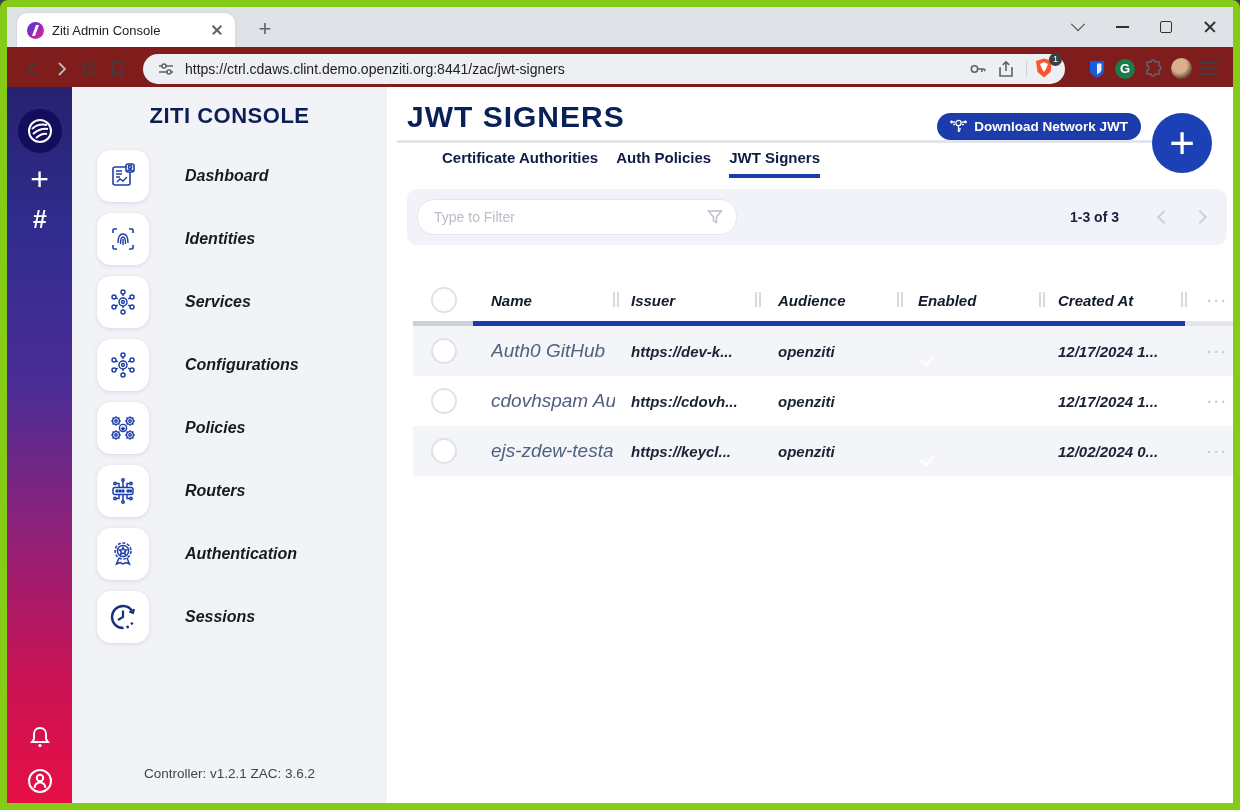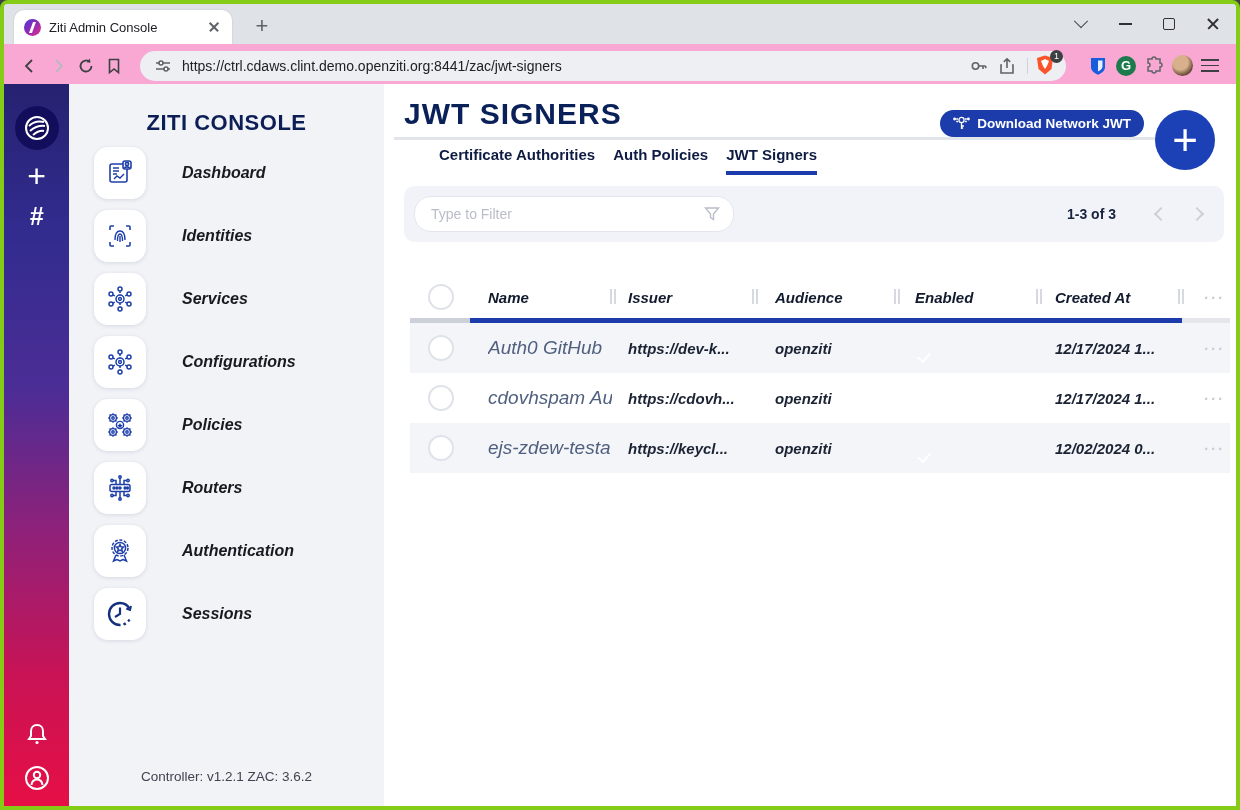--- a/index.html
+++ b/index.html
@@ -1,17 +1,17 @@
 <!DOCTYPE html>
 <html><head>
 <meta charset="utf-8">
 <style>
   * { margin:0; padding:0; box-sizing:border-box; }
   html,body { width:1240px; height:810px; background:#3f4043; font-family:"Liberation Sans", sans-serif; }
-  .window { position:relative; width:1240px; height:810px; background:#fff; border:4px solid #84cc16; border-radius:8px 8px 0 0; overflow:hidden; }
+  .window { position:relative; width:1240px; height:810px; background:#fff; border:7px solid #84cc16; border-radius:8px 8px 0 0; overflow:hidden; }
 
   
   .tabstrip { position:absolute; top:0; left:0; right:0; height:40px; background:#dfe2e6; }
   .tab { position:absolute; left:10px; top:6px; width:218px; height:34px; background:#fff; border-radius:10px 10px 0 0; display:flex; align-items:center; padding:0 10px; box-shadow:0 0 2px rgba(0,0,0,.15); }
   .tab-title { font-size:13px; color:#202124; margin-left:8px; flex:1; white-space:nowrap; overflow:hidden; }
   .favicon { width:17px; height:17px; border-radius:50%; background:linear-gradient(135deg,#4a3bdc 0%,#8a2ab8 45%,#e0308a 100%); position:relative; flex:0 0 auto; }
   .favicon:after { content:""; position:absolute; left:7px; top:3px; width:3px; height:11px; background:#fff; transform:skewX(-20deg); }
   .x-icon { position:relative; width:16px; height:16px; }
   .x-icon:before,.x-icon:after { content:""; position:absolute; left:2px; top:7px; width:12px; height:1.6px; background:#5f6368; transform:rotate(45deg); }
   .x-icon:after { transform:rotate(-45deg); }
@@ -19,21 +19,21 @@
   .newtab { position:absolute; left:246px; top:10px; width:24px; height:24px; display:flex; align-items:center; justify-content:center; }
   .win-controls { position:absolute; right:8px; top:0; height:40px; display:flex; align-items:center; gap:14px; }
   .wc { width:30px; height:30px; display:flex; align-items:center; justify-content:center; }
   .chev { width:10px; height:10px; border-right:1.8px solid #46484c; border-bottom:1.8px solid #46484c; transform:rotate(45deg) translate(-2px,-2px); }
   .min-g { width:13px; height:1.8px; background:#303134; }
   .max-g { width:12px; height:12px; border:1.6px solid #303134; border-radius:2px; }
   .close-g { position:relative; width:14px; height:14px; }
   .close-g:before,.close-g:after { content:""; position:absolute; left:0; top:6px; width:14px; height:1.6px; background:#303134; transform:rotate(45deg); }
   .close-g:after { transform:rotate(-45deg); }
 
-  .toolbar { position:absolute; top:40px; left:0; right:0; height:44px; background:#f9a8d4; border-bottom:1px solid #e3e5e8; display:flex; align-items:center; }
+  .toolbar { position:absolute; top:40px; left:0; right:0; height:44px; background:#7f1d1d; border-bottom:1px solid #e3e5e8; display:flex; align-items:center; }
   .tb-icon { width:28px; height:28px; display:flex; align-items:center; justify-content:center; flex:0 0 auto; }
   .urlbar { height:30px; background:#edeff3; border-radius:15px; display:flex; align-items:center; margin-left:12px; width:926px; padding:0 8px 0 14px; }
   .url-text { font-size:14px; color:#202124; margin-left:10px; flex:1; white-space:nowrap; overflow:hidden; }
   .chip-div { width:1px; height:16px; background:#cfd2d7; margin:0 6px; }
   .shield-wrap { position:relative; width:24px; height:24px; }
   .badge { position:absolute; top:-4px; right:-5px; width:13px; height:13px; background:#3c4043; color:#fff; border-radius:50%; font-size:9px; display:flex; align-items:center; justify-content:center; }
   .ext-g { width:20px; height:20px; border-radius:50%; background:#1c7a4c; color:#fff; font-size:13px; font-weight:700; display:flex; align-items:center; justify-content:center; }
   .avatar-g { width:21px; height:21px; border-radius:50%; background:radial-gradient(circle at 40% 35%, #d9b08c 0 40%, #6b4f3a 70%, #3a3a46 100%); }
   .burger { display:flex; flex-direction:column; gap:4px; }
   .burger span { width:18px; height:1.8px; background:#3c4043; display:block; }
@@ -42,21 +42,21 @@
   .app { position:absolute; top:80px; left:0; right:0; bottom:0; display:flex; }
   .rail { width:65px; background:linear-gradient(180deg,#262270 0%,#312c8e 20%,#4b2d96 42%,#8f2179 62%,#c91355 82%,#e60f45 100%); position:relative; flex:0 0 auto; }
   .rail-logo { position:absolute; left:11px; top:22px; width:44px; height:44px; border-radius:50%; background:#130e5c; display:flex; align-items:center; justify-content:center; }
   .rail-item { position:absolute; left:0; width:65px; display:flex; justify-content:center; color:#fff; }
   .rail-plus { top:74px; font-size:32px; font-weight:300; }
   .rail-hash { top:118px; font-size:25px; font-weight:700; font-style:italic; }
   .rail-bell { top:638px; }
   .rail-person { top:680px; }
 
   .sidebar { width:315px; background:#f2f3f7; position:relative; flex:0 0 auto; }
-  .sb-title { text-align:center; margin-top:26px; font-size:22px; font-weight:800; letter-spacing:.5px; color:#0c1e55; }
+  .sb-title { text-align:center; margin-top:16px; font-size:22px; font-weight:800; letter-spacing:.5px; color:#0c1e55; }
   .nav { position:absolute; top:63px; left:0; right:0; }
   .nav-item { position:absolute; left:25px; display:flex; align-items:center; height:52px; cursor:pointer;font-style:italic; }
   .tile { width:52px; height:52px; background:#fff; border-radius:14px; box-shadow:0 1px 4px rgba(20,30,80,.12); display:flex; align-items:center; justify-content:center; flex:0 0 auto; }
   .nav-label { margin-left:36px; font-size:16px; font-weight:600; color:#171a20; white-space:nowrap; }
   .sb-footer { position:absolute; bottom:22px; width:100%; text-align:center; font-size:13.5px; color:#3f4450; }
 
   .main { flex:1; background:#fff; position:relative; }
   .page-title { position:absolute; left:20px; top:13px; font-size:30px; font-weight:800; letter-spacing:1px; color:#0a2058; }
   .dl-btn { position:absolute; right:92px; top:26px; height:27px; background:#1b3caa; border-radius:14px; display:flex; align-items:center; padding:0 13px; gap:7px; color:#fff; font-size:13.5px; font-weight:700; border:none; cursor:pointer; }
   .fab { position:absolute; right:21px; top:26px; width:60px; height:60px; border-radius:50%; background:#1c40b5; color:#fff; display:flex; align-items:center; justify-content:center; font-size:44px; font-weight:200; line-height:0; border:none; cursor:pointer; z-index:3; }

